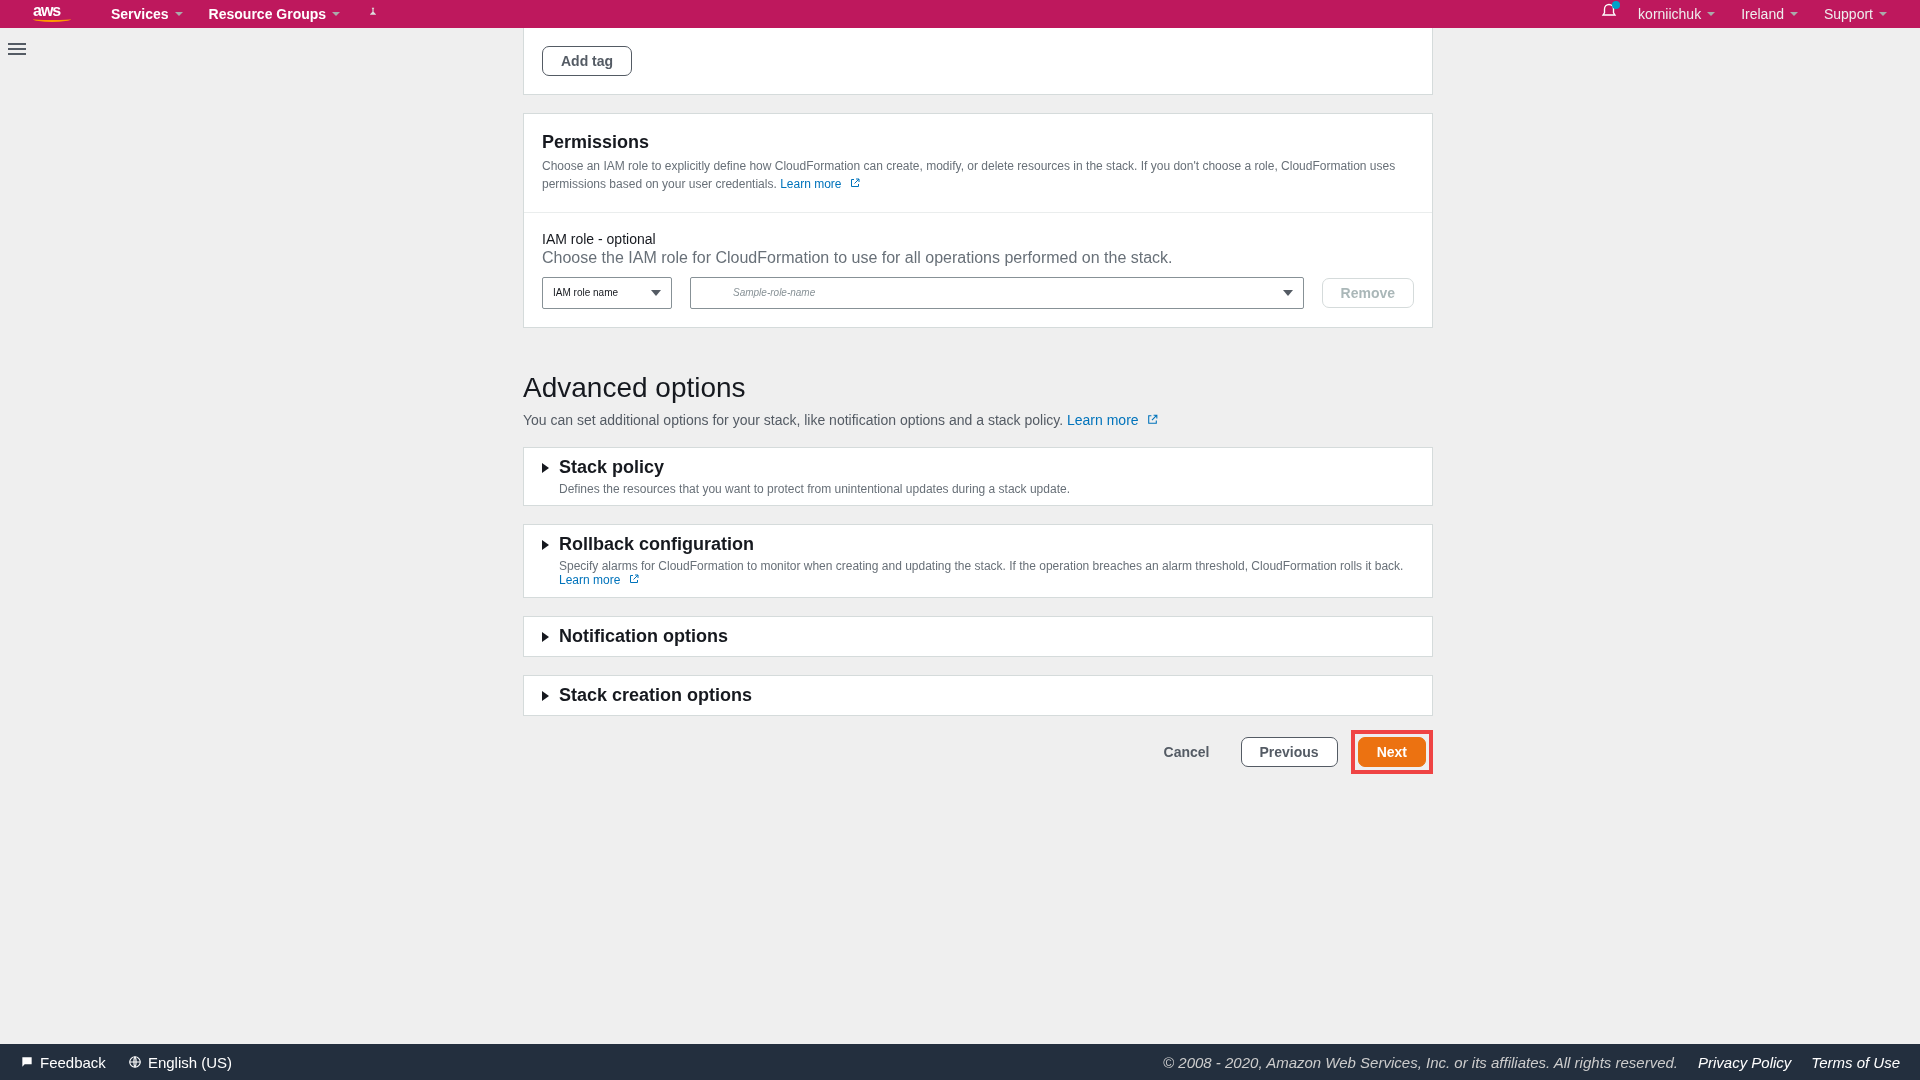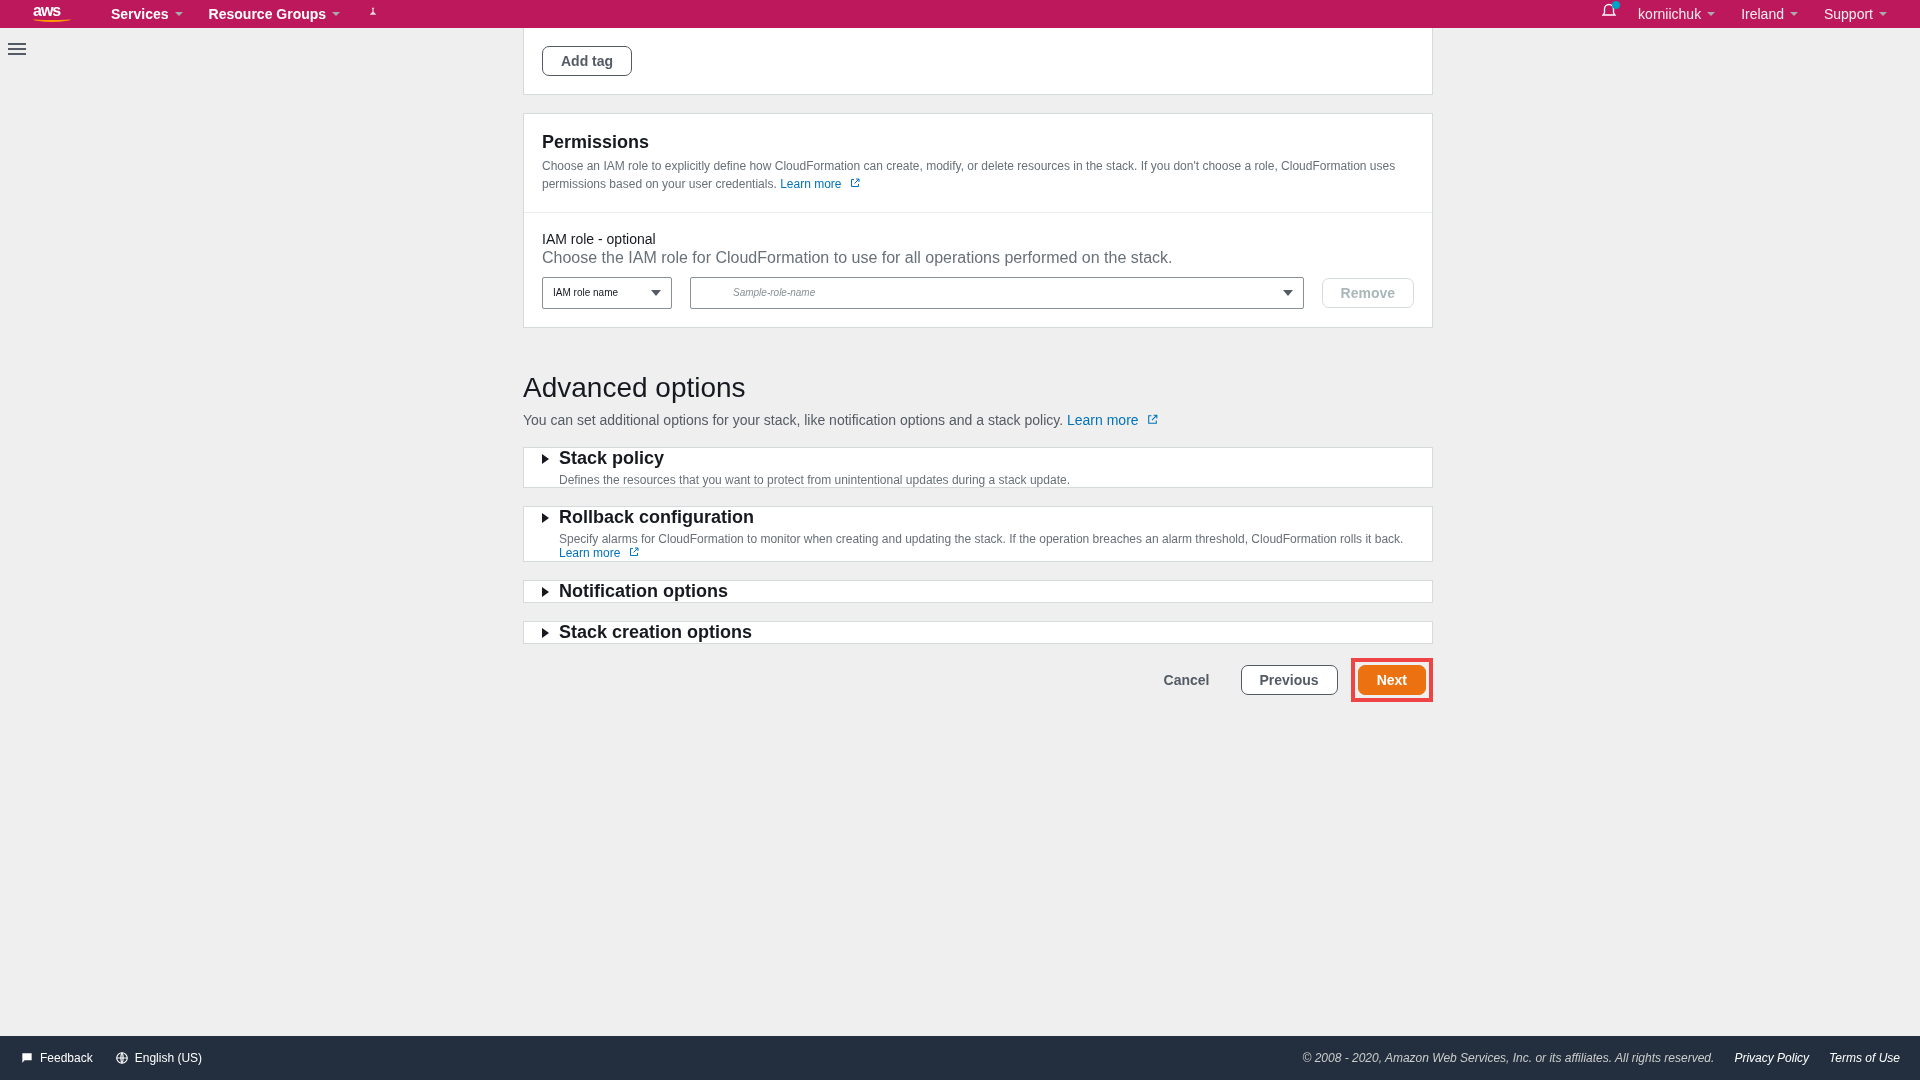--- a/index.html
+++ b/index.html
@@ -48,31 +48,31 @@
 
 .iam-row { display:flex; gap:18px; align-items:center; margin-top:10px; }
 .select-box { border:1px solid #879196; background:#fff; height:32px; display:flex; align-items:center; justify-content:space-between; padding:0 10px; font-size:10px; color:#16191f; border-radius:2px; cursor:pointer; }
 .tri { width:0;height:0;border-left:5px solid transparent;border-right:5px solid transparent;border-top:6px solid #545b64; margin-left:8px;}
 .role-input { flex:1;padding-left:42px; }
 .role-input .placeholder { color:#879196; font-style:italic; }
 
 .section-h1 { font-size:28px; font-weight:normal; color:#16191f; margin-top:44px; }
 .section-sub { font-size:14px; color:#545b64; margin-top:8px; }
 
-.expander { background:#fff; border:1px solid #d5dbdb; margin-top:18px; padding:0 18px; cursor:pointer; }
+.expander { background:#fff; border:1px solid #d5dbdb; margin-top:18px; padding:9px 18px; cursor:pointer; }
 .exp-head { display:flex; align-items:center; }
 .exp-tri { width:0;height:0;border-top:5px solid transparent;border-bottom:5px solid transparent;border-left:7px solid #16191f; margin-right:10px; flex-shrink:0;}
 .exp-title { font-size:18px; font-weight:bold; color:#16191f; }
 .exp-desc { font-size:12px; color:#687078; margin-top:4px; margin-left:17px; }
 
 .action-row { display:flex; justify-content:flex-end; align-items:center; gap:13px; margin-top:14px; }
 .highlight-box { border:4px solid #ef4444; padding:3px; display:inline-block; }
 
 
-.footer { height:44px; background:#232f3e; color:#fff; display:flex; align-items:center; padding:0 20px; font-size:12px; flex-shrink:0; }
+.footer { height:36px; background:#232f3e; color:#fff; display:flex; align-items:center; padding:0 20px; font-size:15px; flex-shrink:0; }
 .footer .item { display:flex; align-items:center; margin-right:22px; cursor:pointer; }
 .footer .item svg { margin-right:6px; }
 .footer .right { margin-left:auto; display:flex; align-items:center; gap:20px;font-style:italic; }
 .footer .copy { color:#ccc; }
 
 
 .scroll-up, .scroll-down { position:absolute; right:2px; color:#666; font-size:10px; }
 .scroll-up { top:38px; }
 .scroll-down { bottom:30px; }
 

